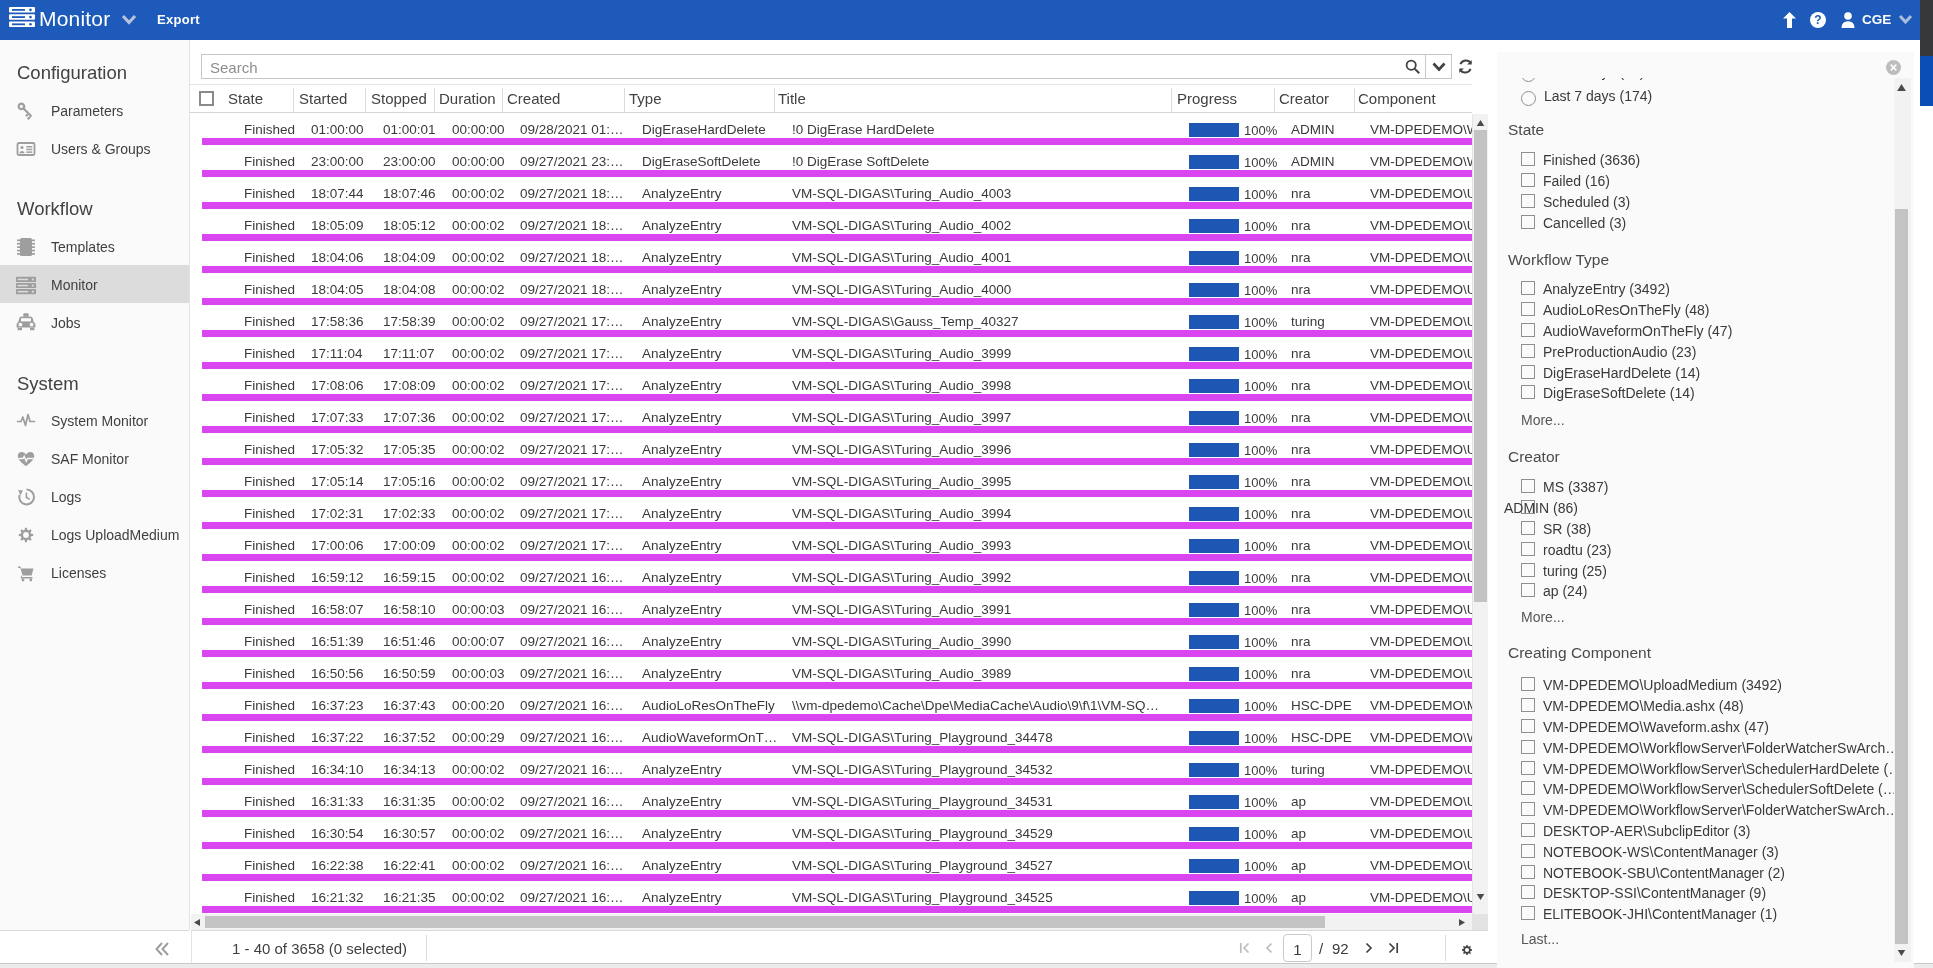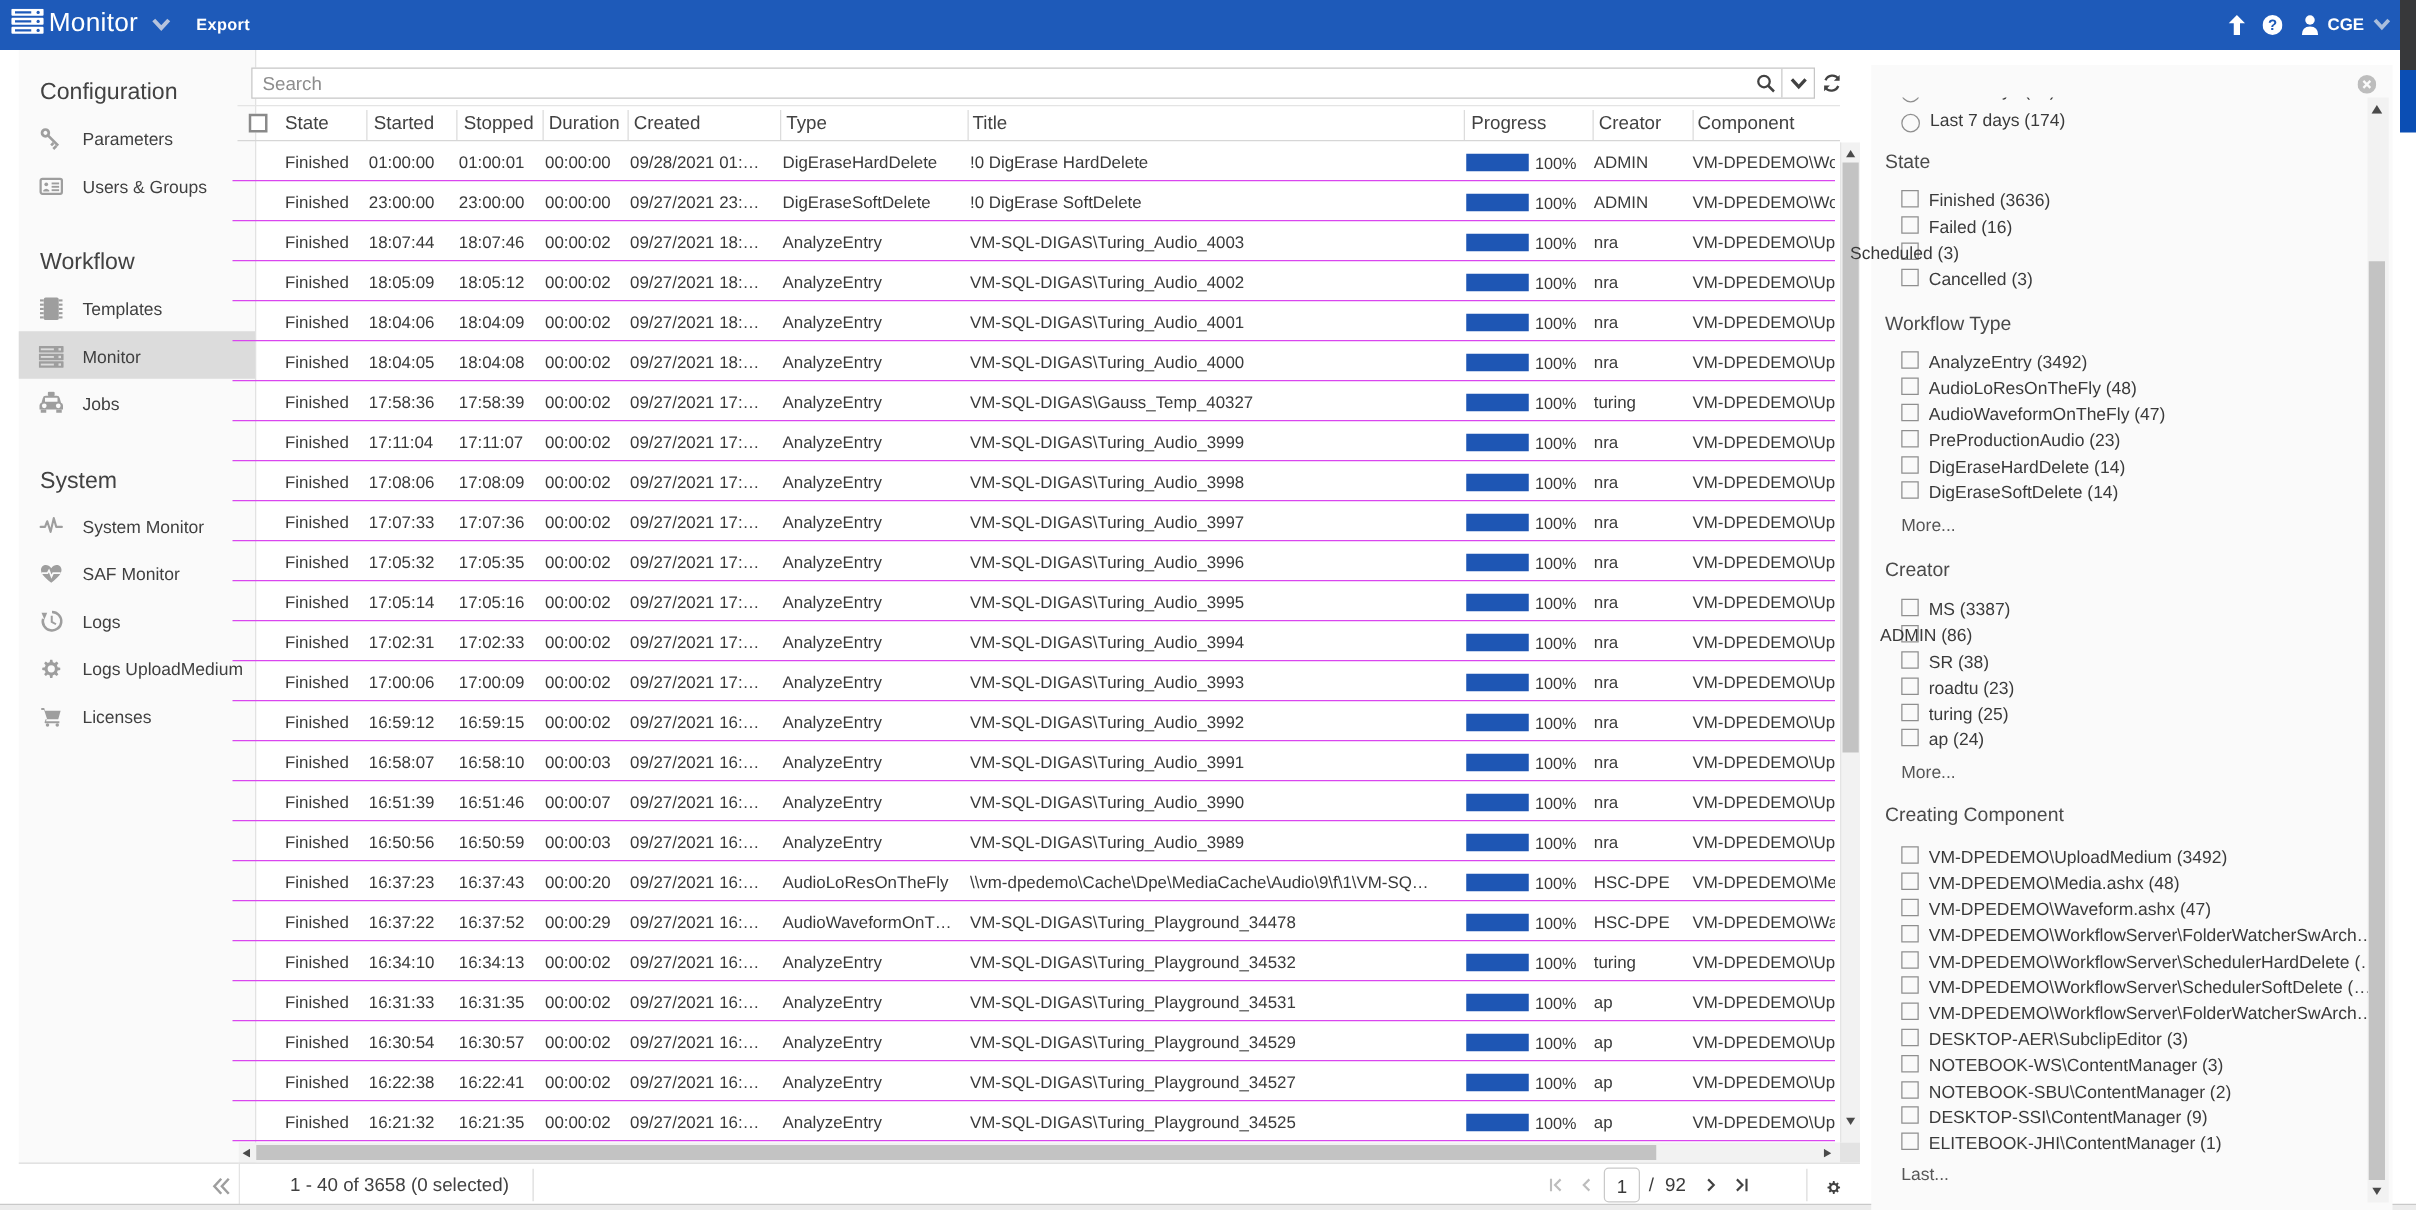--- a/index.html
+++ b/index.html
@@ -3,34 +3,34 @@
 <style>
 *{margin:0;padding:0;box-sizing:border-box;}
 html,body{width:1933px;height:968px;overflow:hidden;font-family:"Liberation Sans",sans-serif;background:#fff;position:relative;}
 .abs{position:absolute;}
 
 #topbar{position:absolute;left:0;top:0;width:1933px;height:40px;background:#1e5ab9;}
 #topbar .title{position:absolute;left:39px;top:7px;font-size:21px;color:#fff;letter-spacing:0.2px;}
 #topbar .export{position:absolute;left:157px;top:12px;font-size:13px;font-weight:600;color:#fff;letter-spacing:0.3px;}
 #topbar .cge{position:absolute;left:1862px;top:12px;font-size:13.5px;font-weight:600;color:#fff;}
 
-#sidebar{position:absolute;left:0;top:40px;width:190px;height:890px;background:#fafafa;border-right:1px solid #e2e2e2;margin-left:15px;}
+#sidebar{position:absolute;left:0;top:40px;width:190px;height:890px;background:#fafafa;border-right:1px solid #e2e2e2;}
 #sidebar .head{position:absolute;left:17px;font-size:18.5px;color:#424242;}
 .slab{position:absolute;left:51px;font-size:14px;color:#3f3f3f;}
 .sic{position:absolute;}
 #selrow{position:absolute;left:0;top:225px;width:189px;height:38px;background:#dcdcdc;}
 
 #search{position:absolute;left:201px;top:54px;width:1251px;height:25px;border:1px solid #c6c6c6;background:#fff;}
 #search .ph{position:absolute;left:8px;top:4px;font-size:15px;color:#8d8d8d;}
 
 .hc{position:absolute;top:0;font-size:15px;color:#424242;}
 .hsep{position:absolute;top:3px;width:1px;height:24px;background:#dcdcdc;}
 #thead{position:absolute;left:190px;top:84px;width:1282px;height:29px;border-top:1px solid #e4e4e4;border-bottom:1px solid #d6d6d6;}
 #thead .hc{top:5px;}
-.row{position:absolute;left:186px;width:1282px;height:32px;border-bottom:1px solid #d946ef;overflow:hidden;}
+.row{position:absolute;left:202px;width:1282px;height:32px;border-bottom:7px solid #d946ef;overflow:hidden;}
 .row span{position:absolute;top:9px;font-size:13.5px;color:#3a3a3a;white-space:pre;}
 .row .bar{position:absolute;left:987px;top:9.5px;width:50px;height:14px;background:#1e56b4;}
 .hcb{position:absolute;box-sizing:border-box;width:15px;height:15px;border:2px solid #8a8a8a;background:#fff;}
 
 .sbtrack{position:absolute;background:#f2f2f2;}
 .sbthumb{position:absolute;background:#c3c3c3;}
 
 #footer{position:absolute;left:191px;top:930px;width:1297px;height:34px;border-top:1px solid #d9d9d9;border-left:1px solid #e4e4e4;background:#fff;}
 #footer .cnt{position:absolute;left:40px;top:9px;font-size:15px;color:#404040;}
 
@@ -625,21 +625,21 @@
 <span class="phead" style="top:69px">State</span>
 <span class="phead" style="top:199px">Workflow Type</span>
 <span class="phead" style="top:396px">Creator</span>
 <span class="phead" style="top:592px">Creating Component</span>
 </div>
 <i class="cb" style="left:1521px;top:152px"></i>
 <span class="pl" style="left:1543px;top:152px">Finished (3636)</span>
 <i class="cb" style="left:1521px;top:173px"></i>
 <span class="pl" style="left:1543px;top:173px">Failed (16)</span>
 <i class="cb" style="left:1521px;top:194px"></i>
-<span class="pl" style="left:1480px;top:194px">Scheduled (3)</span>
+<span class="pl" style="left:1543px;top:194px">Scheduled (3)</span>
 <i class="cb" style="left:1521px;top:215px"></i>
 <span class="pl" style="left:1543px;top:215px">Cancelled (3)</span>
 <i class="cb" style="left:1521px;top:281px"></i>
 <span class="pl" style="left:1543px;top:281px">AnalyzeEntry (3492)</span>
 <i class="cb" style="left:1521px;top:302px"></i>
 <span class="pl" style="left:1543px;top:302px">AudioLoResOnTheFly (48)</span>
 <i class="cb" style="left:1521px;top:322.5px"></i>
 <span class="pl" style="left:1543px;top:322.5px">AudioWaveformOnTheFly (47)</span>
 <i class="cb" style="left:1521px;top:343.5px"></i>
 <span class="pl" style="left:1543px;top:343.5px">PreProductionAudio (23)</span>

